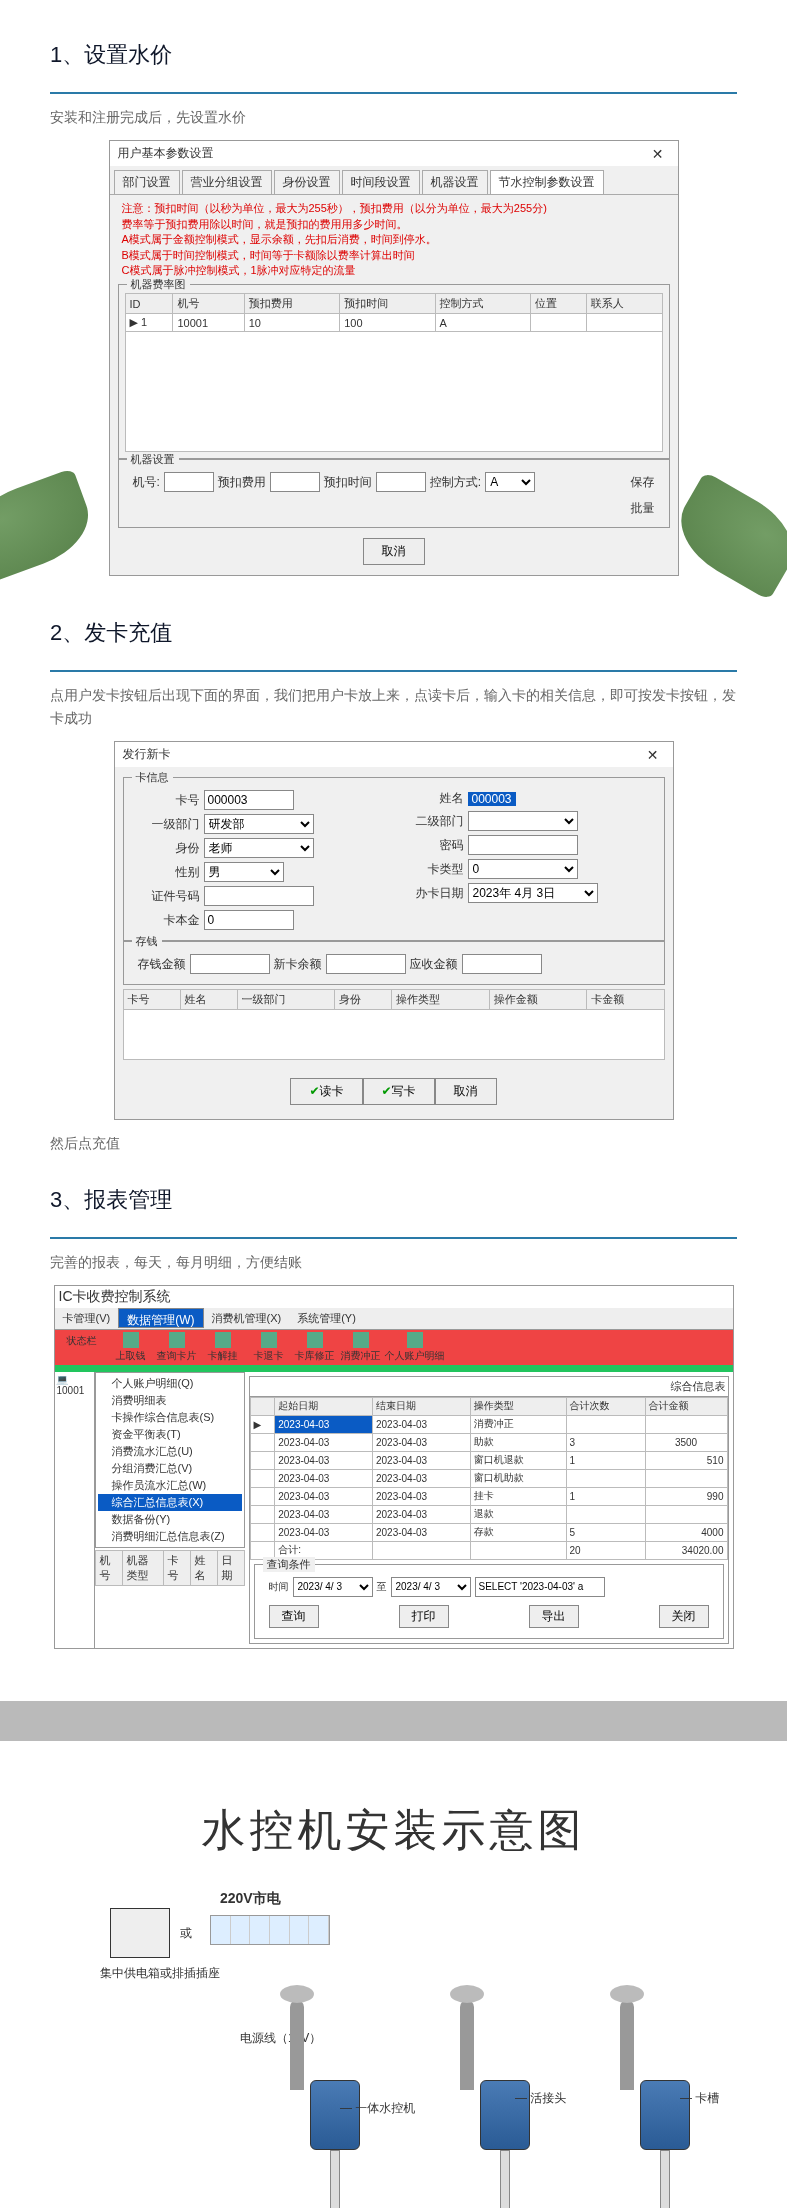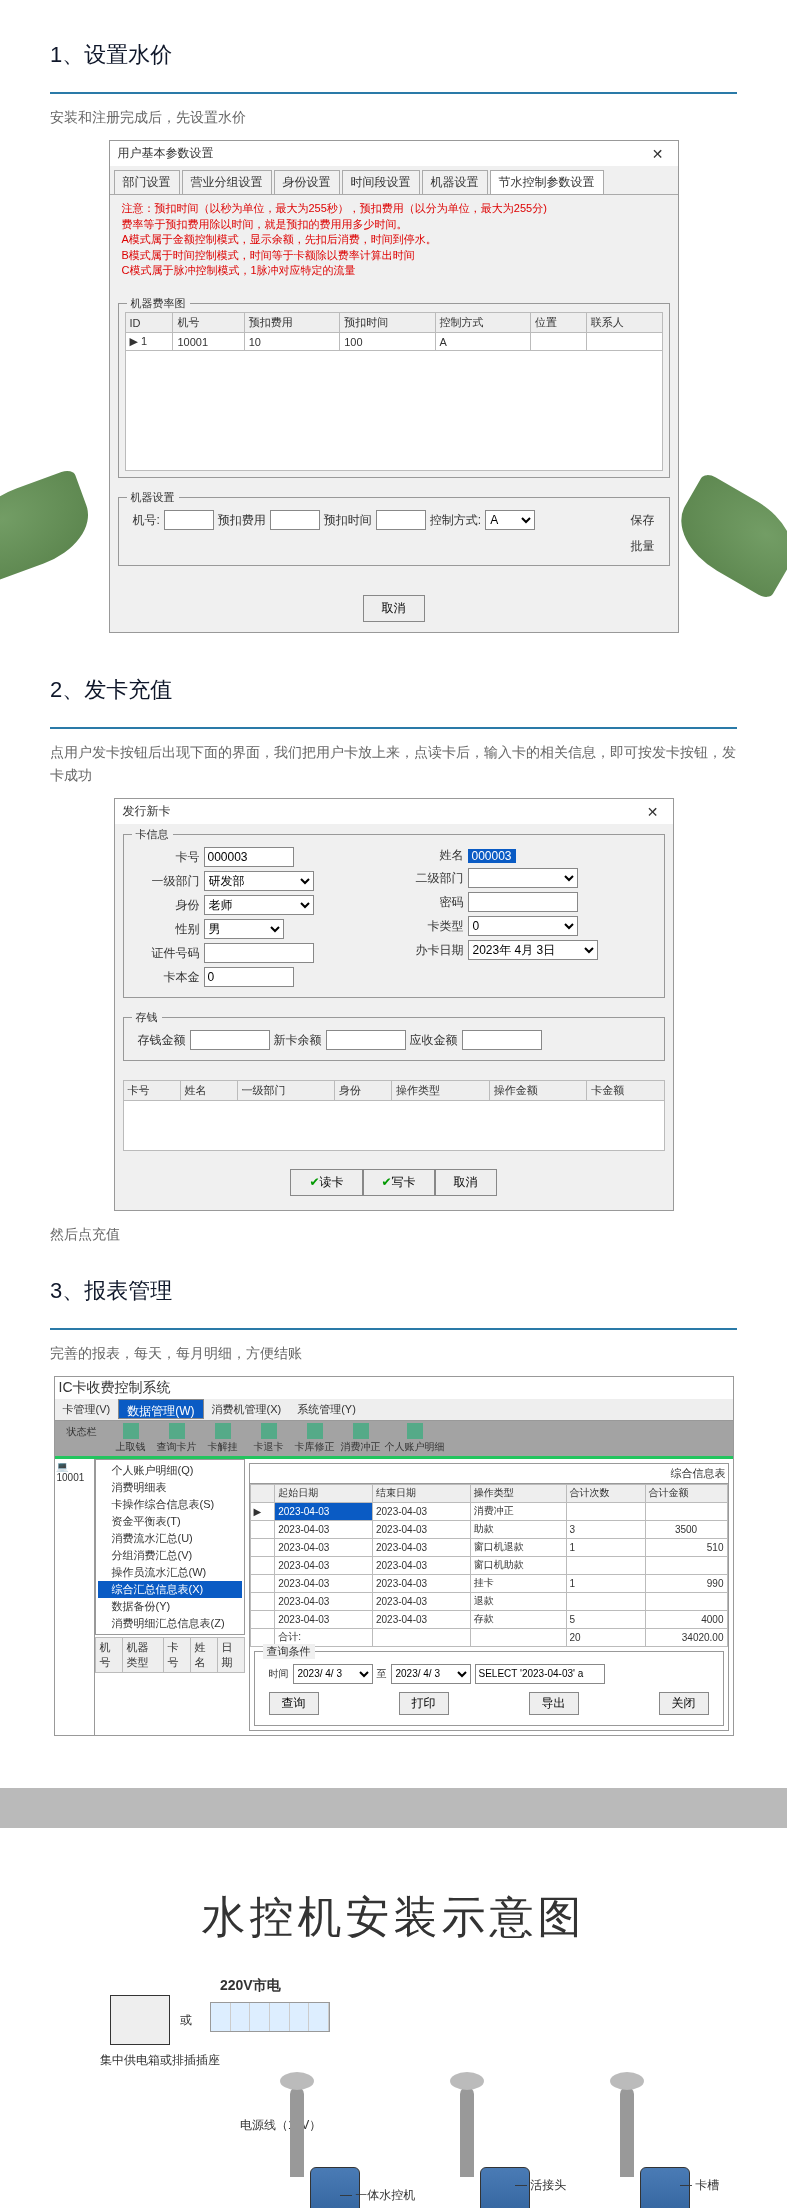--- a/index.html
+++ b/index.html
@@ -8,21 +8,21 @@
 .sec-title{font-size:22px;color:#0f172a;font-weight:400;margin-bottom:8px}
 .sec-desc{font-size:14px;color:#666;line-height:1.6}
 .hr{height:2px;background:#2a7aa8;margin:4px 50px 12px}
 .win{background:#f0f0f0;border:1px solid #999;margin:12px auto;position:relative;font-size:12px}
 .win-title{display:flex;justify-content:space-between;align-items:center;padding:4px 8px;font-size:12px;background:#fff}
 .closex{font-size:14px;padding:0 6px;cursor:pointer}
 .tabs{display:flex;border-bottom:1px solid #aaa;padding:4px 4px 0;gap:2px;font-size:12px}
 .tab{padding:3px 8px;border:1px solid #aaa;border-bottom:none;background:#f0f0f0;cursor:pointer}
 .tab.active{background:#fff}
 .redbox{color:#d00;font-size:11px;line-height:1.4;padding:6px 12px}
-.group{border:1px solid #999;margin:19px 8px;position:relative;padding:8px 6px 6px}
+.group{border:1px solid #999;margin:0 8px;position:relative;padding:8px 6px 6px}
 .group-label{position:absolute;top:-8px;left:8px;background:#f0f0f0;padding:0 4px;font-size:11px}
 .tbl{width:100%;border-collapse:collapse;background:#fff;font-size:11px}
 .tbl th,.tbl td{border:1px solid #bbb;padding:2px 4px;text-align:left;height:18px}
 .tbl th{background:#eee;font-weight:400}
 .inline-row{display:flex;align-items:center;gap:4px;padding:4px 8px;font-size:12px;flex-wrap:wrap}
 .inp{border:1px solid #888;background:#fff;height:20px;padding:0 3px;font-size:12px}
 .sel{border:1px solid #888;background:#fff;height:20px;font-size:12px}
 .btn{border:1px solid #888;background:#eee;padding:2px 12px;font-size:12px;cursor:pointer}
 .btn-big{padding:4px 18px}
 .form-row{display:flex;align-items:center;margin:4px 0}
@@ -40,21 +40,21 @@
 .pwrlbl{position:absolute;left:60px;top:75px;font-size:12px}
 .wireline{position:absolute;left:200px;top:140px;font-size:12px}
 .device{position:absolute;width:50px;height:70px;background:linear-gradient(#4a7bb5,#2a5b95);border-radius:6px;border:1px solid #333}
 .showerhead{position:absolute;width:14px;height:90px;background:#999;border-radius:7px 7px 0 0}
 .showerhead::before{content:"";position:absolute;top:-15px;left:-10px;width:34px;height:18px;background:#bbb;border-radius:50%}
 .pipe-v{position:absolute;width:10px;background:#ddd;border:1px solid #888}
 .dlabel{position:absolute;font-size:12px}
 .menu-bar{display:flex;background:#eee;border-bottom:1px solid #999;font-size:11px}
 .menu-bar span{padding:3px 8px;cursor:pointer}
 .menu-bar span.sel{background:#0a5bc4;color:#fff}
-.toolbar{display:flex;background:#a3a3a3;padding:2px;gap:2px;font-size:10px;border-bottom:3px solid #22c55e}
+.toolbar{display:flex;background:#ef4444;padding:2px;gap:2px;font-size:10px;border-bottom:7px solid #22c55e}
 .toolbar div{display:flex;flex-direction:column;align-items:center;width:44px;cursor:pointer}
 .toolbar div .ico{width:16px;height:16px;background:#5a8;margin-bottom:1px}
 .tree{font-size:11px;padding:2px;background:#fff;border:1px solid #999;width:150px}
 .tree div{padding:1px 2px 1px 14px}
 .tree .seltree{background:#0a5bc4;color:#fff}
 .report-tbl td,.report-tbl th{font-size:10px;padding:1px 3px}
 </style>
 </head>
 <body>
 

